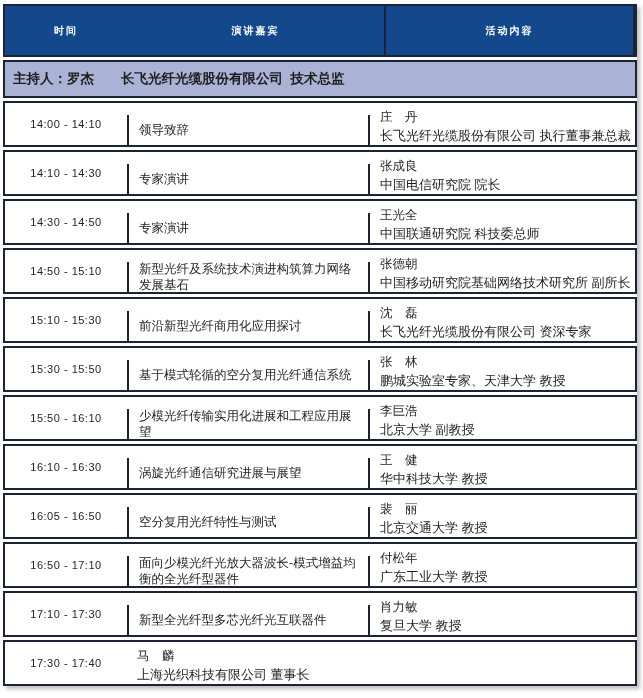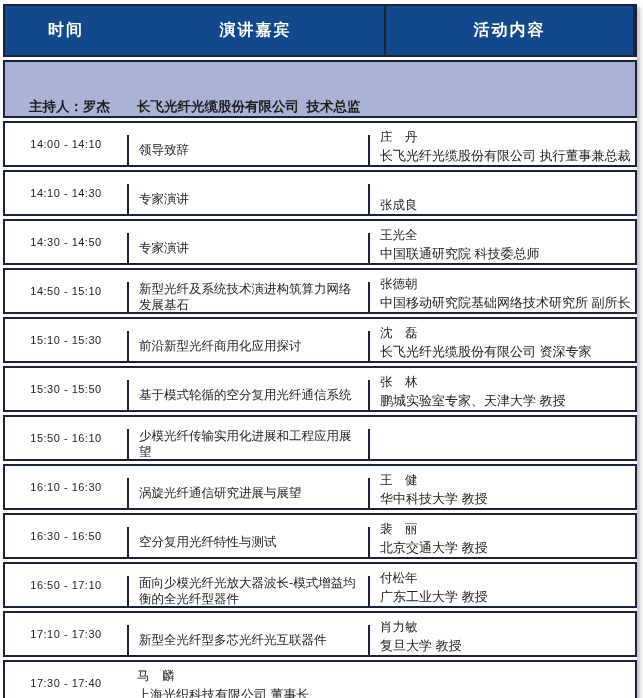--- a/index.html
+++ b/index.html
@@ -24,34 +24,34 @@
     box-shadow:3px 3px 4px rgba(110,110,120,0.45);
   }
   
   .hrow{
     display:flex;height:53px;box-sizing:border-box;
     background:var(--header-bg);
     border:2px solid var(--border);
   }
   .hc{
     display:flex;align-items:center;justify-content:center;
-    color:var(--header-text);font-weight:bold;font-size:16px;
+    color:var(--header-text);font-weight:bold;font-size:10px;
     letter-spacing:2px;
   }
   .hc1{width:122px;}
   .hc2{width:251px;box-sizing:border-box;
        border-left:2px solid var(--border);
        border-right:2px solid var(--border);}
   .hc3{flex:1;}
   
   .host{
-    display:flex;align-items:flex-end;height:58px;box-sizing:border-box;
+    display:flex;align-items:center;height:38px;box-sizing:border-box;
     background:var(--host-bg);
     border:2px solid var(--border);
-    padding:0 24px;
+    padding:0 8px;
     font-weight:bold;font-size:13.5px;
     white-space:pre;
   }
   
   .row{
     display:flex;height:46px;box-sizing:border-box;
     background:var(--row-bg);
     border:2px solid var(--border);
   }
   .c-time{
@@ -100,20 +100,21 @@
     </div>
   </div>
 
   <div class="row">
     <div class="c-time">14:10 - 14:30</div>
     <div class="c-act">
         <span>专家演讲</span>
       </div>
     <div class="c-spk">
       <div class="spk-name">张成良</div>
+      <div class="spk-org">中国电信研究院 院长</div>
     </div>
   </div>
 
   <div class="row">
     <div class="c-time">14:30 - 14:50</div>
     <div class="c-act">
         <span>专家演讲</span>
       </div>
     <div class="c-spk">
       <div class="spk-name">王光全</div>
@@ -152,35 +153,39 @@
       <div class="spk-name">张　林</div>
       <div class="spk-org">鹏城实验室专家、天津大学 教授</div>
     </div>
   </div>
 
   <div class="row">
     <div class="c-time">15:50 - 16:10</div>
     <div class="c-act">
         <span>少模光纤传输实用化进展和工程应用展望</span>
       </div>
+    <div class="c-spk">
+      <div class="spk-name">李巨浩</div>
+      <div class="spk-org">北京大学 副教授</div>
+    </div>
   </div>
 
   <div class="row">
     <div class="c-time">16:10 - 16:30</div>
     <div class="c-act">
         <span>涡旋光纤通信研究进展与展望</span>
       </div>
     <div class="c-spk">
       <div class="spk-name">王　健</div>
       <div class="spk-org">华中科技大学 教授</div>
     </div>
   </div>
 
   <div class="row">
-    <div class="c-time">16:30 - 16:50</div>
+    <div class="c-time">16:05 - 16:50</div>
     <div class="c-act">
         <span>空分复用光纤特性与测试</span>
       </div>
     <div class="c-spk">
       <div class="spk-name">裴　丽</div>
       <div class="spk-org">北京交通大学 教授</div>
     </div>
   </div>
 
   <div class="row">

